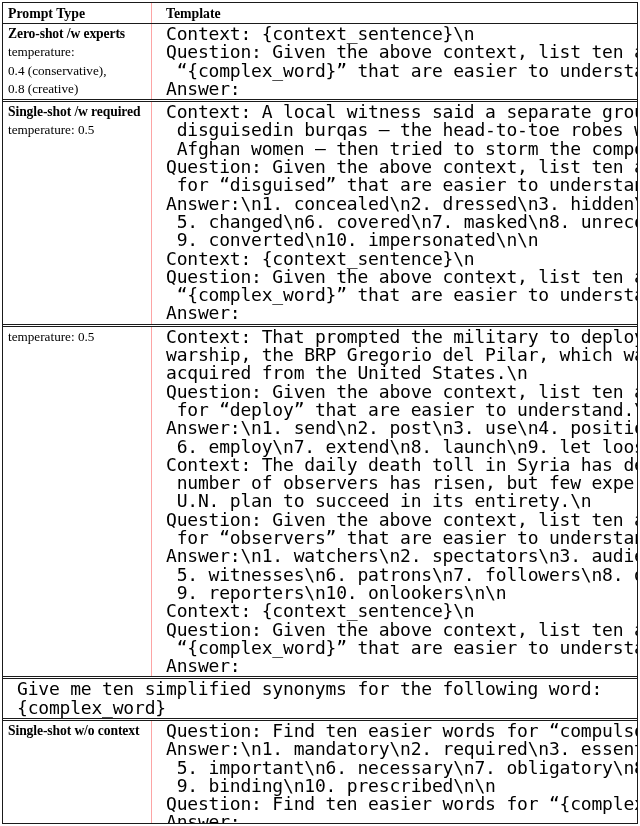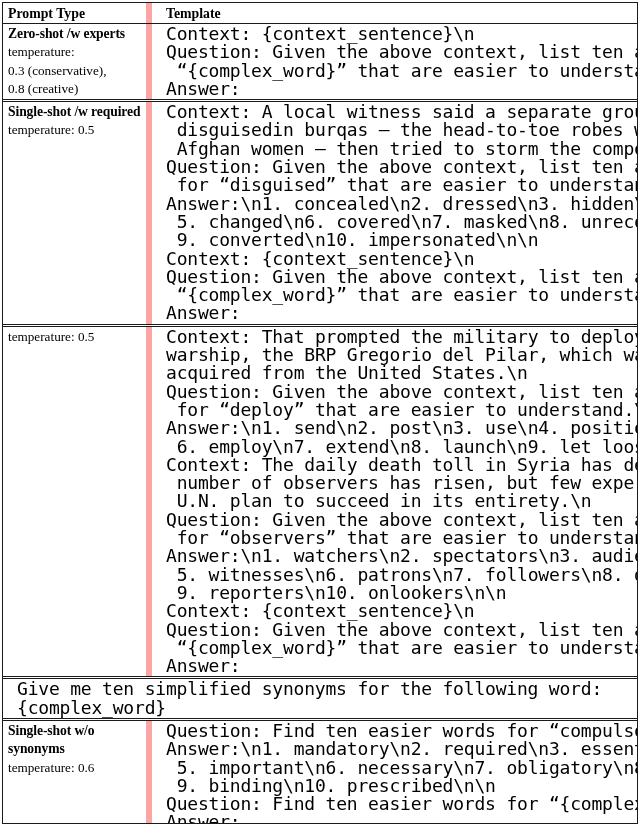--- a/index.html
+++ b/index.html
@@ -34,21 +34,21 @@
   .trow.header {
     border-bottom: 1px solid #1a1a1a;
   }
   .trow.body + .trow.body {
     border-top: 3px double #1a1a1a;
   }
   .cell-left {
     flex: 0 0 149px;
     width: 149px;
     box-sizing: border-box;
-    border-right: 6px solid #fca5a5;
+    border-right: 1px solid #fca5a5;
     padding: 1px 2px 1px 5px;
     font-family: "Liberation Serif", serif;
     font-size: 13.2px;
     line-height: 18.3px;
     overflow: hidden;
   }
   .trow.header .cell-left,
   .trow.header .cell-right {
     font-family: "Liberation Serif", serif;
     font-weight: bold;
@@ -88,21 +88,21 @@
 
     <div class="trow header">
       <div class="cell-left">Prompt Type</div>
       <div class="cell-right">Template</div>
     </div>
 
     <div class="trow body">
       <div class="cell-left">
         <div class="ptitle">Zero-shot /w experts</div>
         <div class="pdetails">temperature:
-0.3 (conservative),
+0.4 (conservative),
 0.8 (creative)</div>
       </div>
       <div class="cell-right mono">Context: {context_sentence}\n
 Question: Given the above context, list ten alternatives for
  “{complex_word}” that are easier to understand.\n
 Answer:</div>
     </div>
 
     <div class="trow body">
       <div class="cell-left">
@@ -148,22 +148,21 @@
 Answer:</div>
     </div>
 
     <div class="trow body">
       <div class="cell-right mono">Give me ten simplified synonyms for the following word:
 {complex_word}</div>
     </div>
 
     <div class="trow body">
       <div class="cell-left">
-        <div class="ptitle">Single-shot w/o synonyms</div>
-        <div class="pdetails">temperature: 0.6</div>
+        <div class="ptitle">Single-shot w/o context</div>
       </div>
       <div class="cell-right mono">Question: Find ten easier words for “compulsory”.\n
 Answer:\n1. mandatory\n2. required\n3. essential\n4. forced\n
  5. important\n6. necessary\n7. obligatory\n8. unavoidable\n
  9. binding\n10. prescribed\n\n
 Question: Find ten easier words for “{complex_word}”.\n
 Answer:</div>
     </div>
 
   </div>

